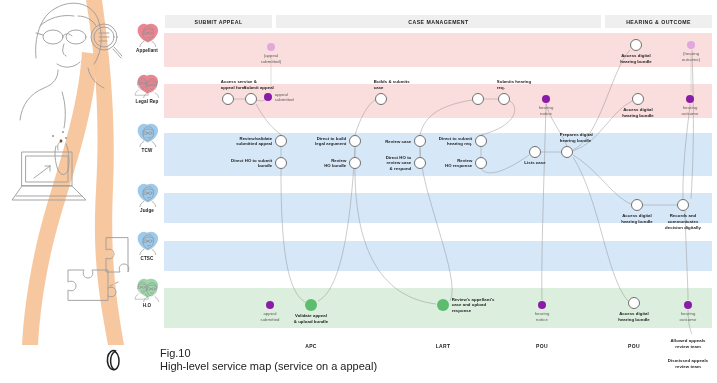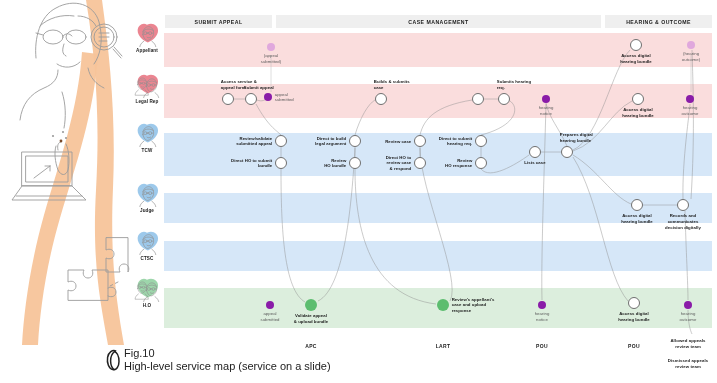--- a/index.html
+++ b/index.html
@@ -48,21 +48,21 @@
   .nlab.r{text-align:right;}
 
   
   .syslab{
     position:absolute;font-size:5px;font-weight:bold;color:#1a1a1a;
     letter-spacing:.35px;text-align:center;
   }
   .syslab.sm{font-size:4.3px;letter-spacing:.1px;line-height:1.38;}
 
   
-  .cap{position:absolute;left:105px;top:347px;display:flex;align-items:flex-start;}
+  .cap{position:absolute;left:105px;top:347px;display:flex;align-items:flex-start;gap:36px;}
   .cap .glyph{width:16px;height:24px;margin-right:3px;margin-top:1px;}
   .cap .txt{font-size:11px;line-height:1.18;color:#222;}
   .cap .txt .l1{font-weight:normal;}
 </style>
 </head>
 <body>
 
 <div id="root">
 
   <svg class="deco" viewBox="0 0 132 345" width="132" height="345">
@@ -481,17 +481,17 @@
     </div>
 
   <div class="cap">
     <svg class="glyph" viewBox="0 0 16 24">
       <path d="M11.2 3.2 C 7.4 1.2, 3.4 4.5, 2.6 9.4 C 1.7 15, 3.8 20.6, 7.8 21.6
                C 11.4 22.5, 14 18.6, 14 13.6 C 14 8.6, 12 4.4, 9 3.4" fill="none" stroke="#222" stroke-width="1.5"></path>
       <path d="M10 3 C 7 5.5, 5.5 9, 5.6 13 C 5.7 17.4, 7.4 20.6, 9.6 21.8" fill="none" stroke="#222" stroke-width="1.5"></path>
     </svg>
     <div class="txt">
       <div class="l1">Fig.10</div>
-      <div class="l2">High-level service map (service on a slide)</div>
+      <div class="l2">High-level service map (service on a appeal)</div>
     </div>
   </div>
 
 </div>
 
 </body></html>

